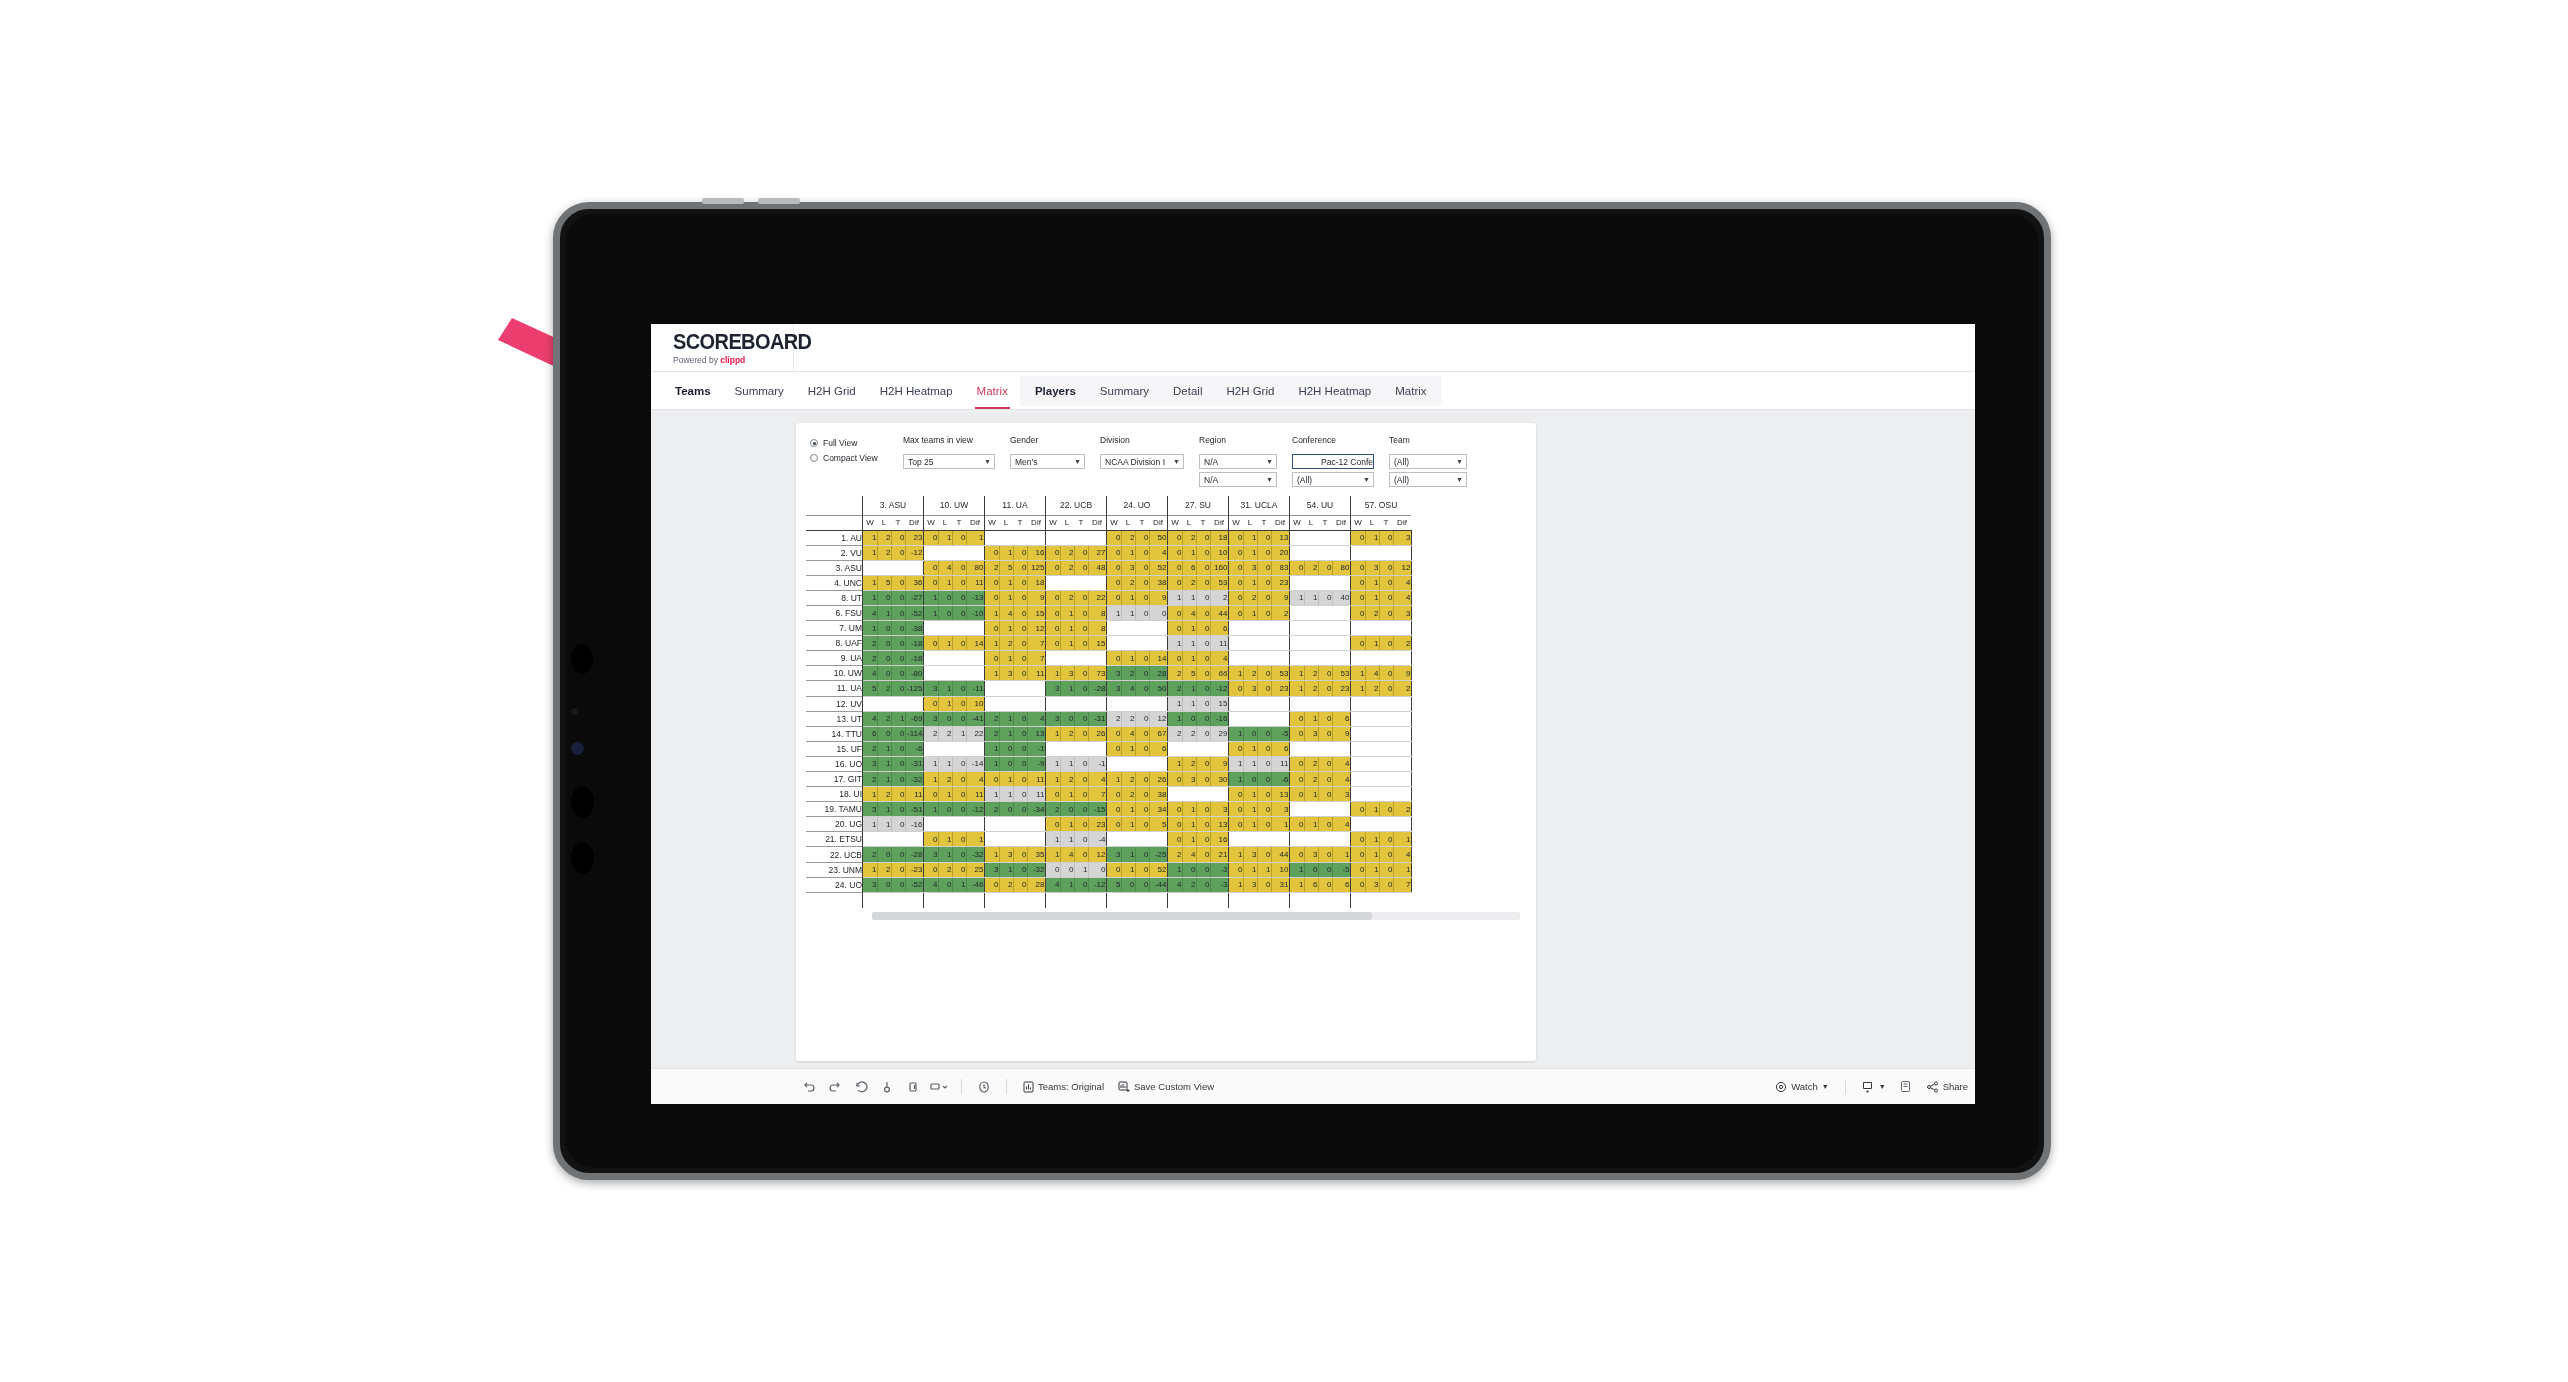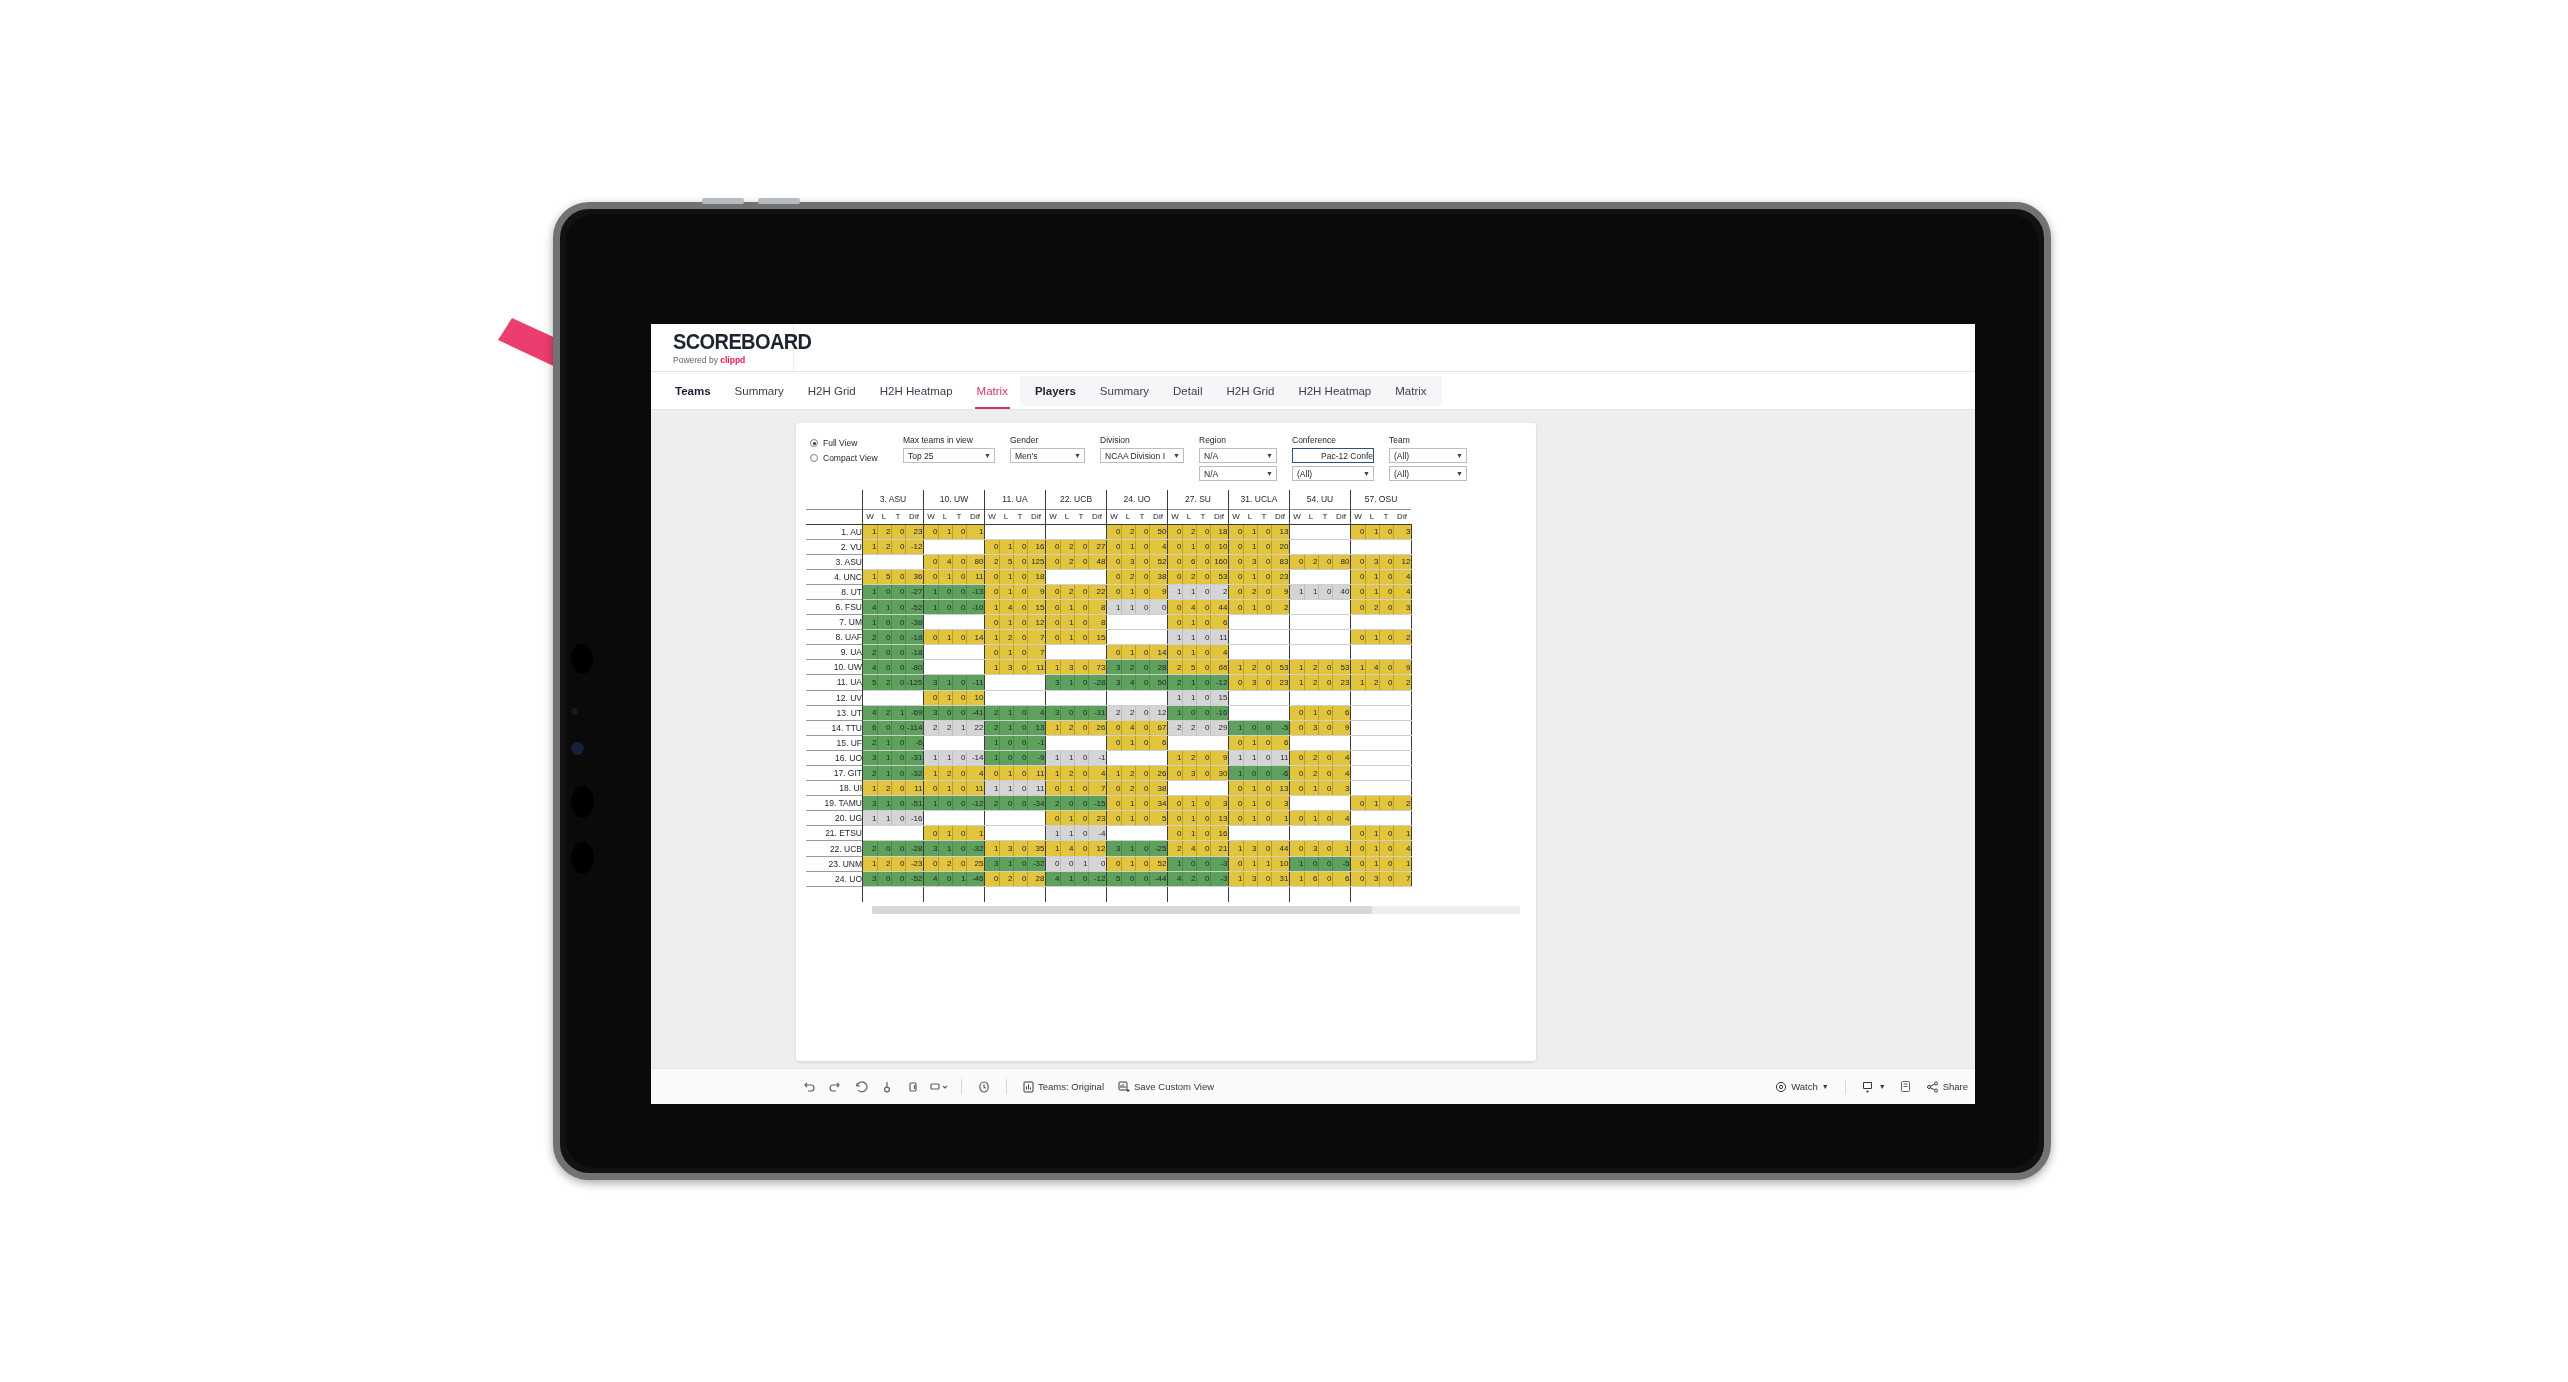--- a/index.html
+++ b/index.html
@@ -126,21 +126,21 @@
   .radio-row { display:flex; align-items:center; margin-bottom:5px; font-size:8.5px; color:#23262d;}
   .radio {
     width:8px; height:8px; border-radius:50%;
     border:1px solid #7d838e; margin-right:5px; display:inline-block;
     position:relative; background:#fff; flex:0 0 auto;
   }
   .radio.on::after {
     content:""; position:absolute; left:1.5px; top:1.5px;
     width:3px; height:3px; border-radius:50%; background:#33373f;
   }
-  .flabel { font-size:8.5px; color:#23262d; margin-bottom:3px; white-space:nowrap; }
+  .flabel { font-size:8.5px; color:#23262d; margin-bottom:9px; white-space:nowrap; }
   .fsel {
     height:15px; border:1px solid #b9bdc4; background:#fff;
     display:flex; align-items:center; justify-content:space-between;
     padding:0 3px 0 4px; font-size:8.5px; color:#1d2027;
     margin-bottom:3px; white-space:nowrap; overflow:hidden;
   }
   .fsel .car { font-size:7px; color:#3a3f48; margin-left:4px;}
   .fsel.focus { border:1.4px solid #2c4f86;padding-left:28px; }
   .w-mt { width:92px; } .w-gd { width:75px; } .w-dv { width:84px; }
   .w-rg { width:78px; } .w-cf { width:82px; } .w-tm { width:78px; }

